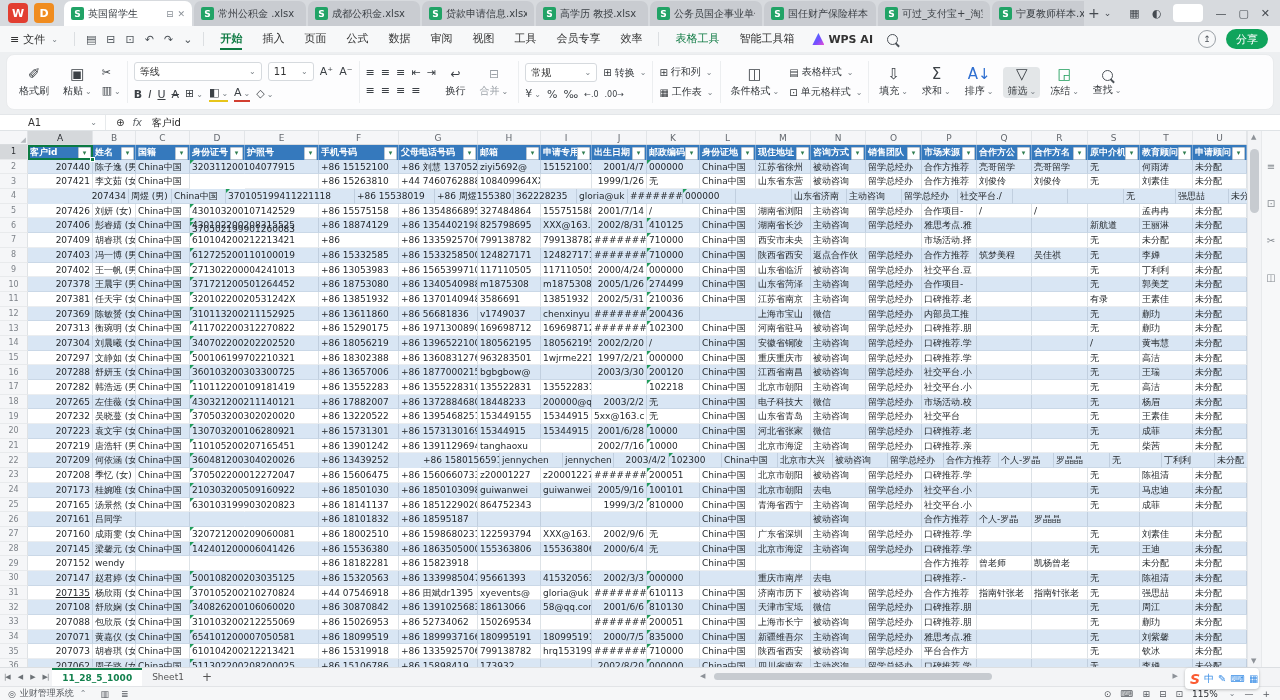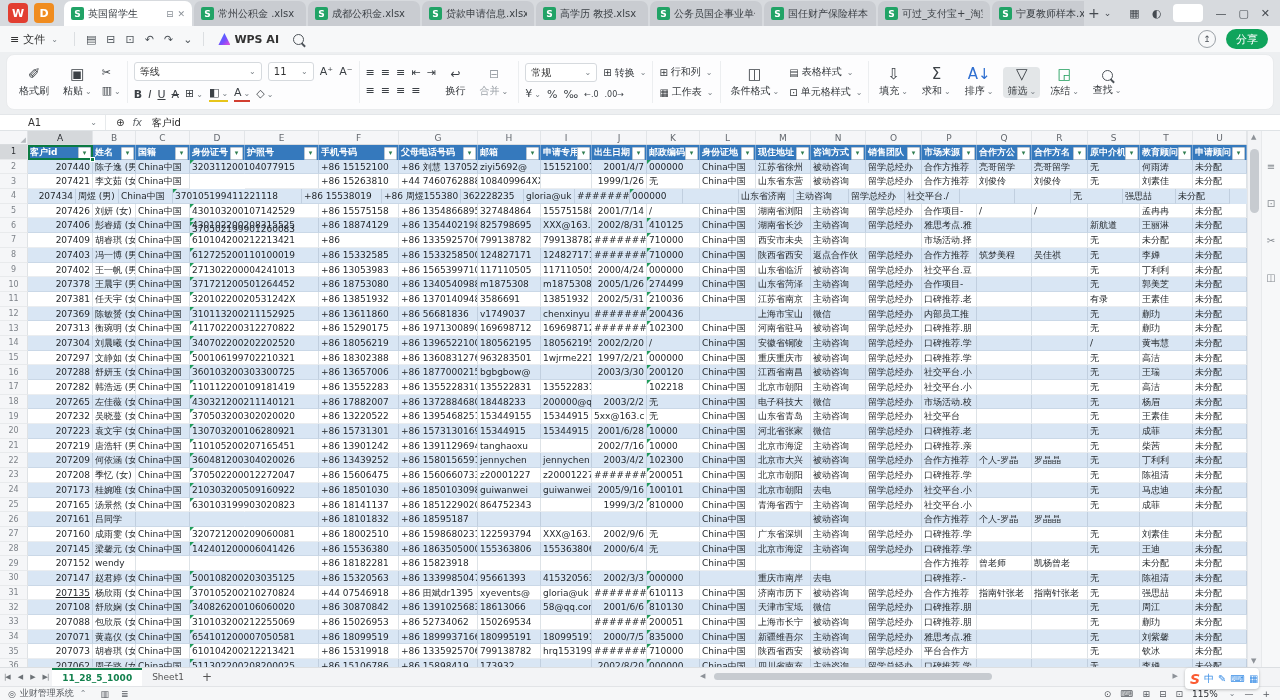--- a/index.html
+++ b/index.html
@@ -190,20 +190,35 @@
       <span class="crt">⌄</span>
     </div>
     <div class="mdiv"></div>
     <span class="qicon">▤</span>
     <span class="qicon">⊟</span>
     <span class="qicon">⊡</span>
     <span class="qicon">↶</span>
     <span class="qicon">↷</span>
     <span class="qicon">⌄</span>
     <div class="mdiv"></div>
+    <div id="menu-items" style="display:flex;align-items:center;">
+        <div class="menu-item active">开始</div>
+        <div class="menu-item">插入</div>
+        <div class="menu-item">页面</div>
+        <div class="menu-item">公式</div>
+        <div class="menu-item">数据</div>
+        <div class="menu-item">审阅</div>
+        <div class="menu-item">视图</div>
+        <div class="menu-item">工具</div>
+        <div class="menu-item">会员专享</div>
+        <div class="menu-item">效率</div>
+        <div class="mdiv"></div>
+        <div class="menu-item green">表格工具</div>
+        <div class="menu-item">智能工具箱</div>
+      </div>
     <div id="wpsai">
       <span class="ai-logo"></span>
       <span>WPS AI</span>
     </div>
     <span class="mag" style="margin-left:6px;"></span>
     <div id="menubar-right">
       <span class="upcirc">↥</span>
       <div id="share-btn">
         <span>分享</span>
       </div>
@@ -466,21 +481,21 @@
         <div class="cell" style="width: 56px;">留学总经办</div>
         <div class="cell" style="width: 55px;">合作方推荐</div>
         <div class="cell" style="width: 55px;">刘俊伶</div>
         <div class="cell" style="width: 56px;">刘俊伶</div>
         <div class="cell" style="width: 52px;">无</div>
         <div class="cell" style="width: 53px;">刘素佳</div>
         <div class="cell" style="width: 54px;">未分配</div>
       </div>
       <div class="grow band">
         <div class="gut">4</div>
-        <div class="cell r" style="width: 48px;">207434</div>
+        <div class="cell r" style="width: 65px; margin-left: 36px;">207434</div>
         <div class="cell" style="width: 43px;">周煜 (男)</div>
         <div class="cell" style="width: 54px;">China中国</div>
         <div class="cell dcol" style="width: 55px;">370105199411221118<div class="tri"></div></div>
         <div class="cell" style="width: 74px;"></div>
         <div class="cell" style="width: 80px;">+86 15538019</div>
         <div class="cell" style="width: 79px;">+86 周煜155380</div>
         <div class="cell" style="width: 63px;">362228235</div>
         <div class="cell" style="width: 51px;">gloria@uk</div>
         <div class="cell r" style="width: 55px;">########</div>
         <div class="cell" style="width: 53px;">000000<div class="tri"></div></div>
@@ -904,21 +919,21 @@
         <div class="cell" style="width: 54px;">未分配</div>
       </div>
       <div class="grow band">
         <div class="gut">22</div>
         <div class="cell r" style="width: 65px;">207209</div>
         <div class="cell" style="width: 43px;">何依涵 (女</div>
         <div class="cell" style="width: 54px;">China中国</div>
         <div class="cell dcol" style="width: 55px;">360481200304020026<div class="tri"></div></div>
         <div class="cell" style="width: 74px;"></div>
         <div class="cell" style="width: 80px;">+86 13439252</div>
-        <div class="cell" style="width: 79px;">+86 1580156591</div>
+        <div class="cell" style="width: 79px; margin-left: 22px;">+86 1580156591</div>
         <div class="cell" style="width: 63px;">jennychen</div>
         <div class="cell" style="width: 51px;">jennychen</div>
         <div class="cell r" style="width: 55px;">2003/4/2</div>
         <div class="cell" style="width: 53px;">102300<div class="tri"></div></div>
         <div class="cell" style="width: 56px;">China中国</div>
         <div class="cell" style="width: 55px;">北京市大兴</div>
         <div class="cell" style="width: 55px;">被动咨询</div>
         <div class="cell" style="width: 56px;">留学总经办</div>
         <div class="cell" style="width: 55px;">合作方推荐</div>
         <div class="cell" style="width: 55px;">个人-罗晶</div>

